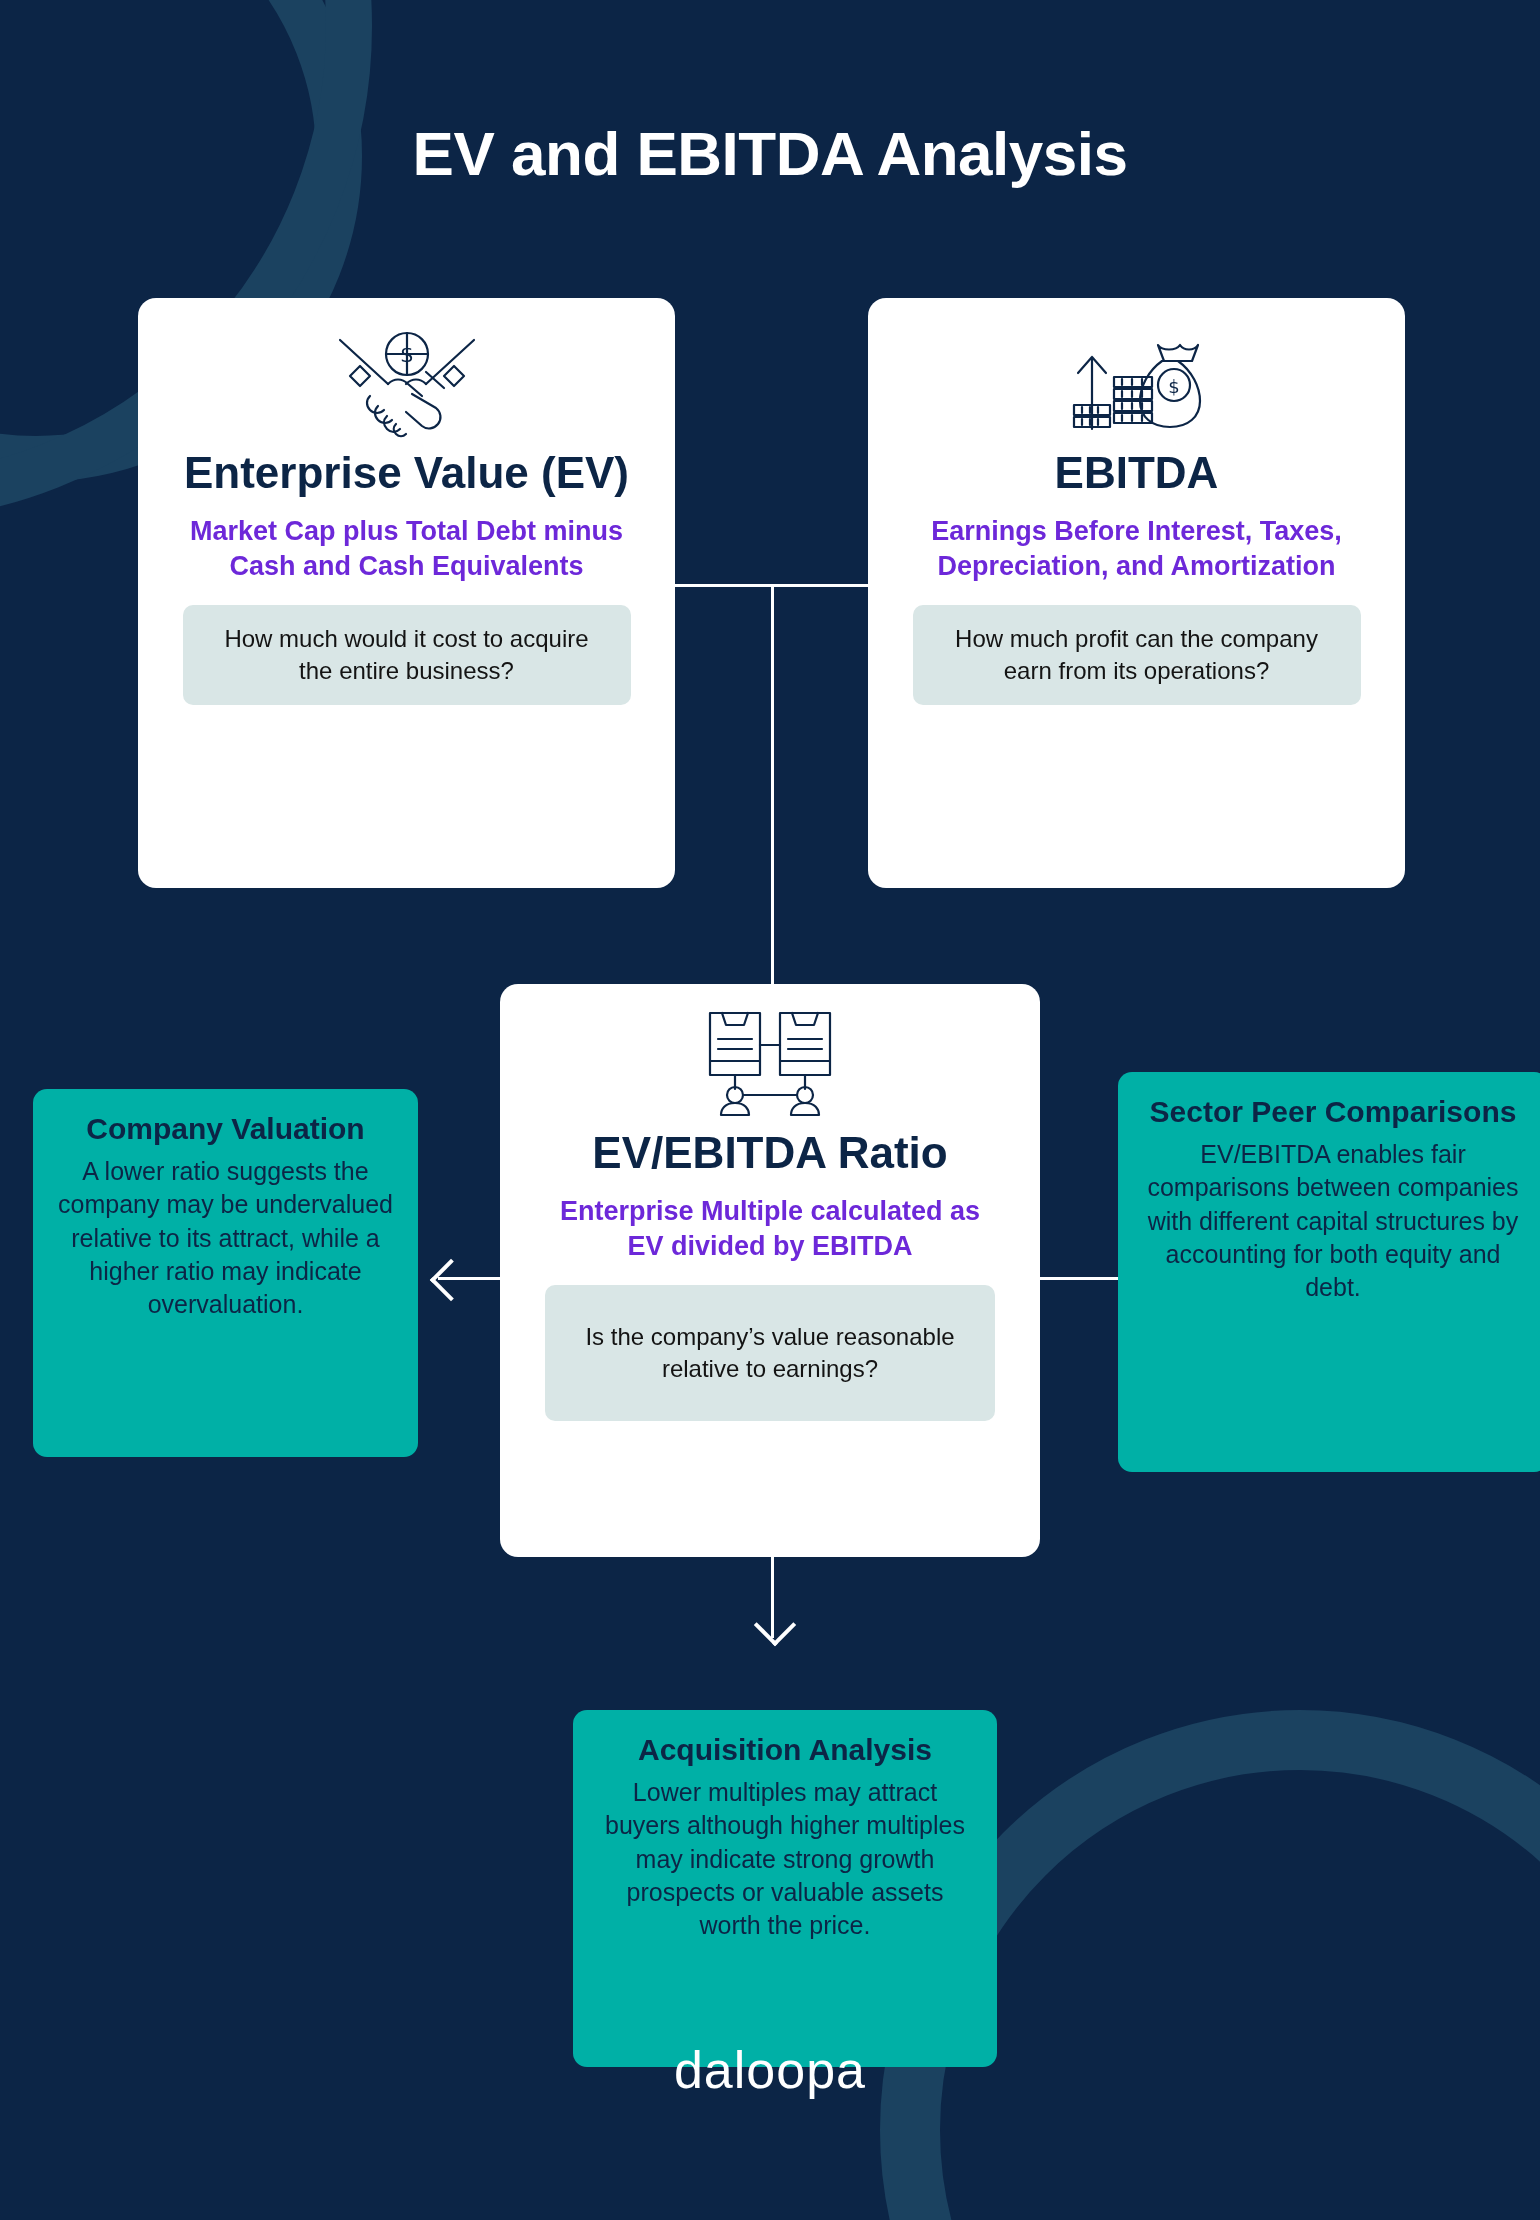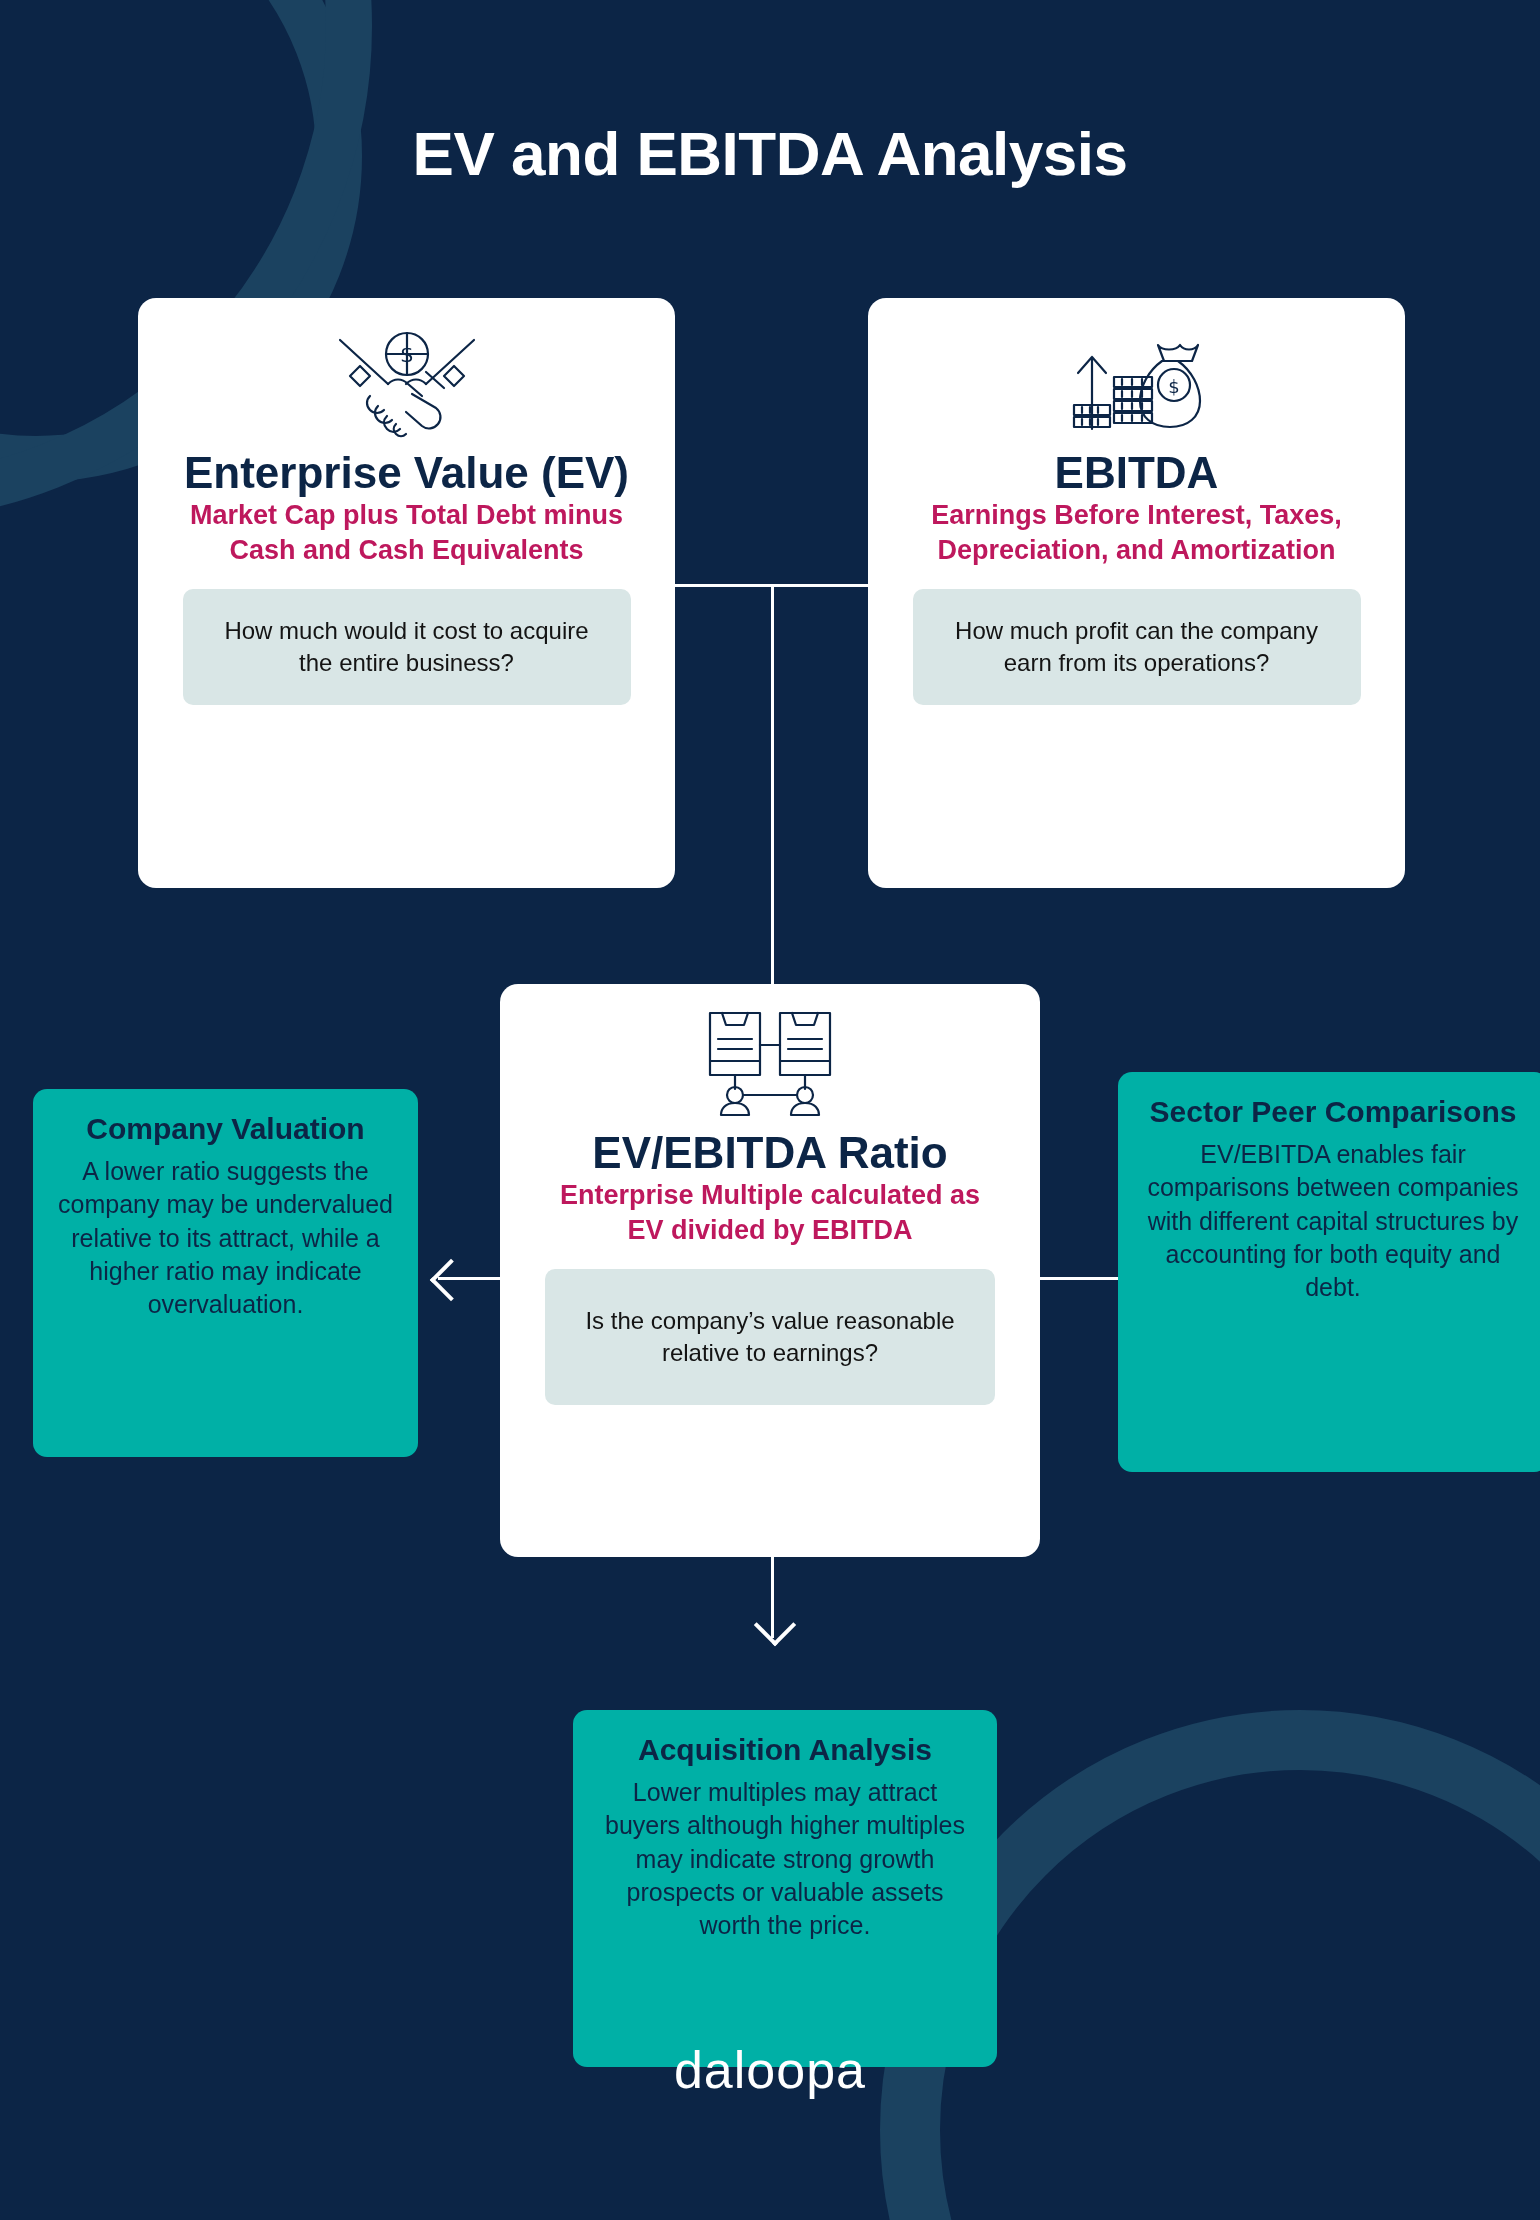--- a/index.html
+++ b/index.html
@@ -124,35 +124,36 @@
   }
   .card-icon svg { display: block; }
 
   .card-title {
     color: #0c2546;
     font-size: 44px;
     font-weight: bold;
     margin-top: 6px;
   }
   .card-sub {
-    color: #be185d;
+    color: #6d28d9;
     font-size: 27px;
     font-weight: bold;
     line-height: 1.28;
+    margin-top: 16px;
     padding: 0 14px;
   }
   .card-question {
     margin: 22px auto 0 auto;
     background: #d9e6e6;
     border-radius: 10px;
     color: #141414;
     font-size: 24px;
     font-weight: normal;
     line-height: 1.34;
-    padding: 26px 22px;
+    padding: 18px 22px;
     width: 448px;
     box-sizing: border-box;
   }
   .card-ratio .card-question { width: 450px; padding: 36px 30px; }
 
   
   .teal-box {
     position: absolute;
     background: #00b0a6;
     border-radius: 14px;

